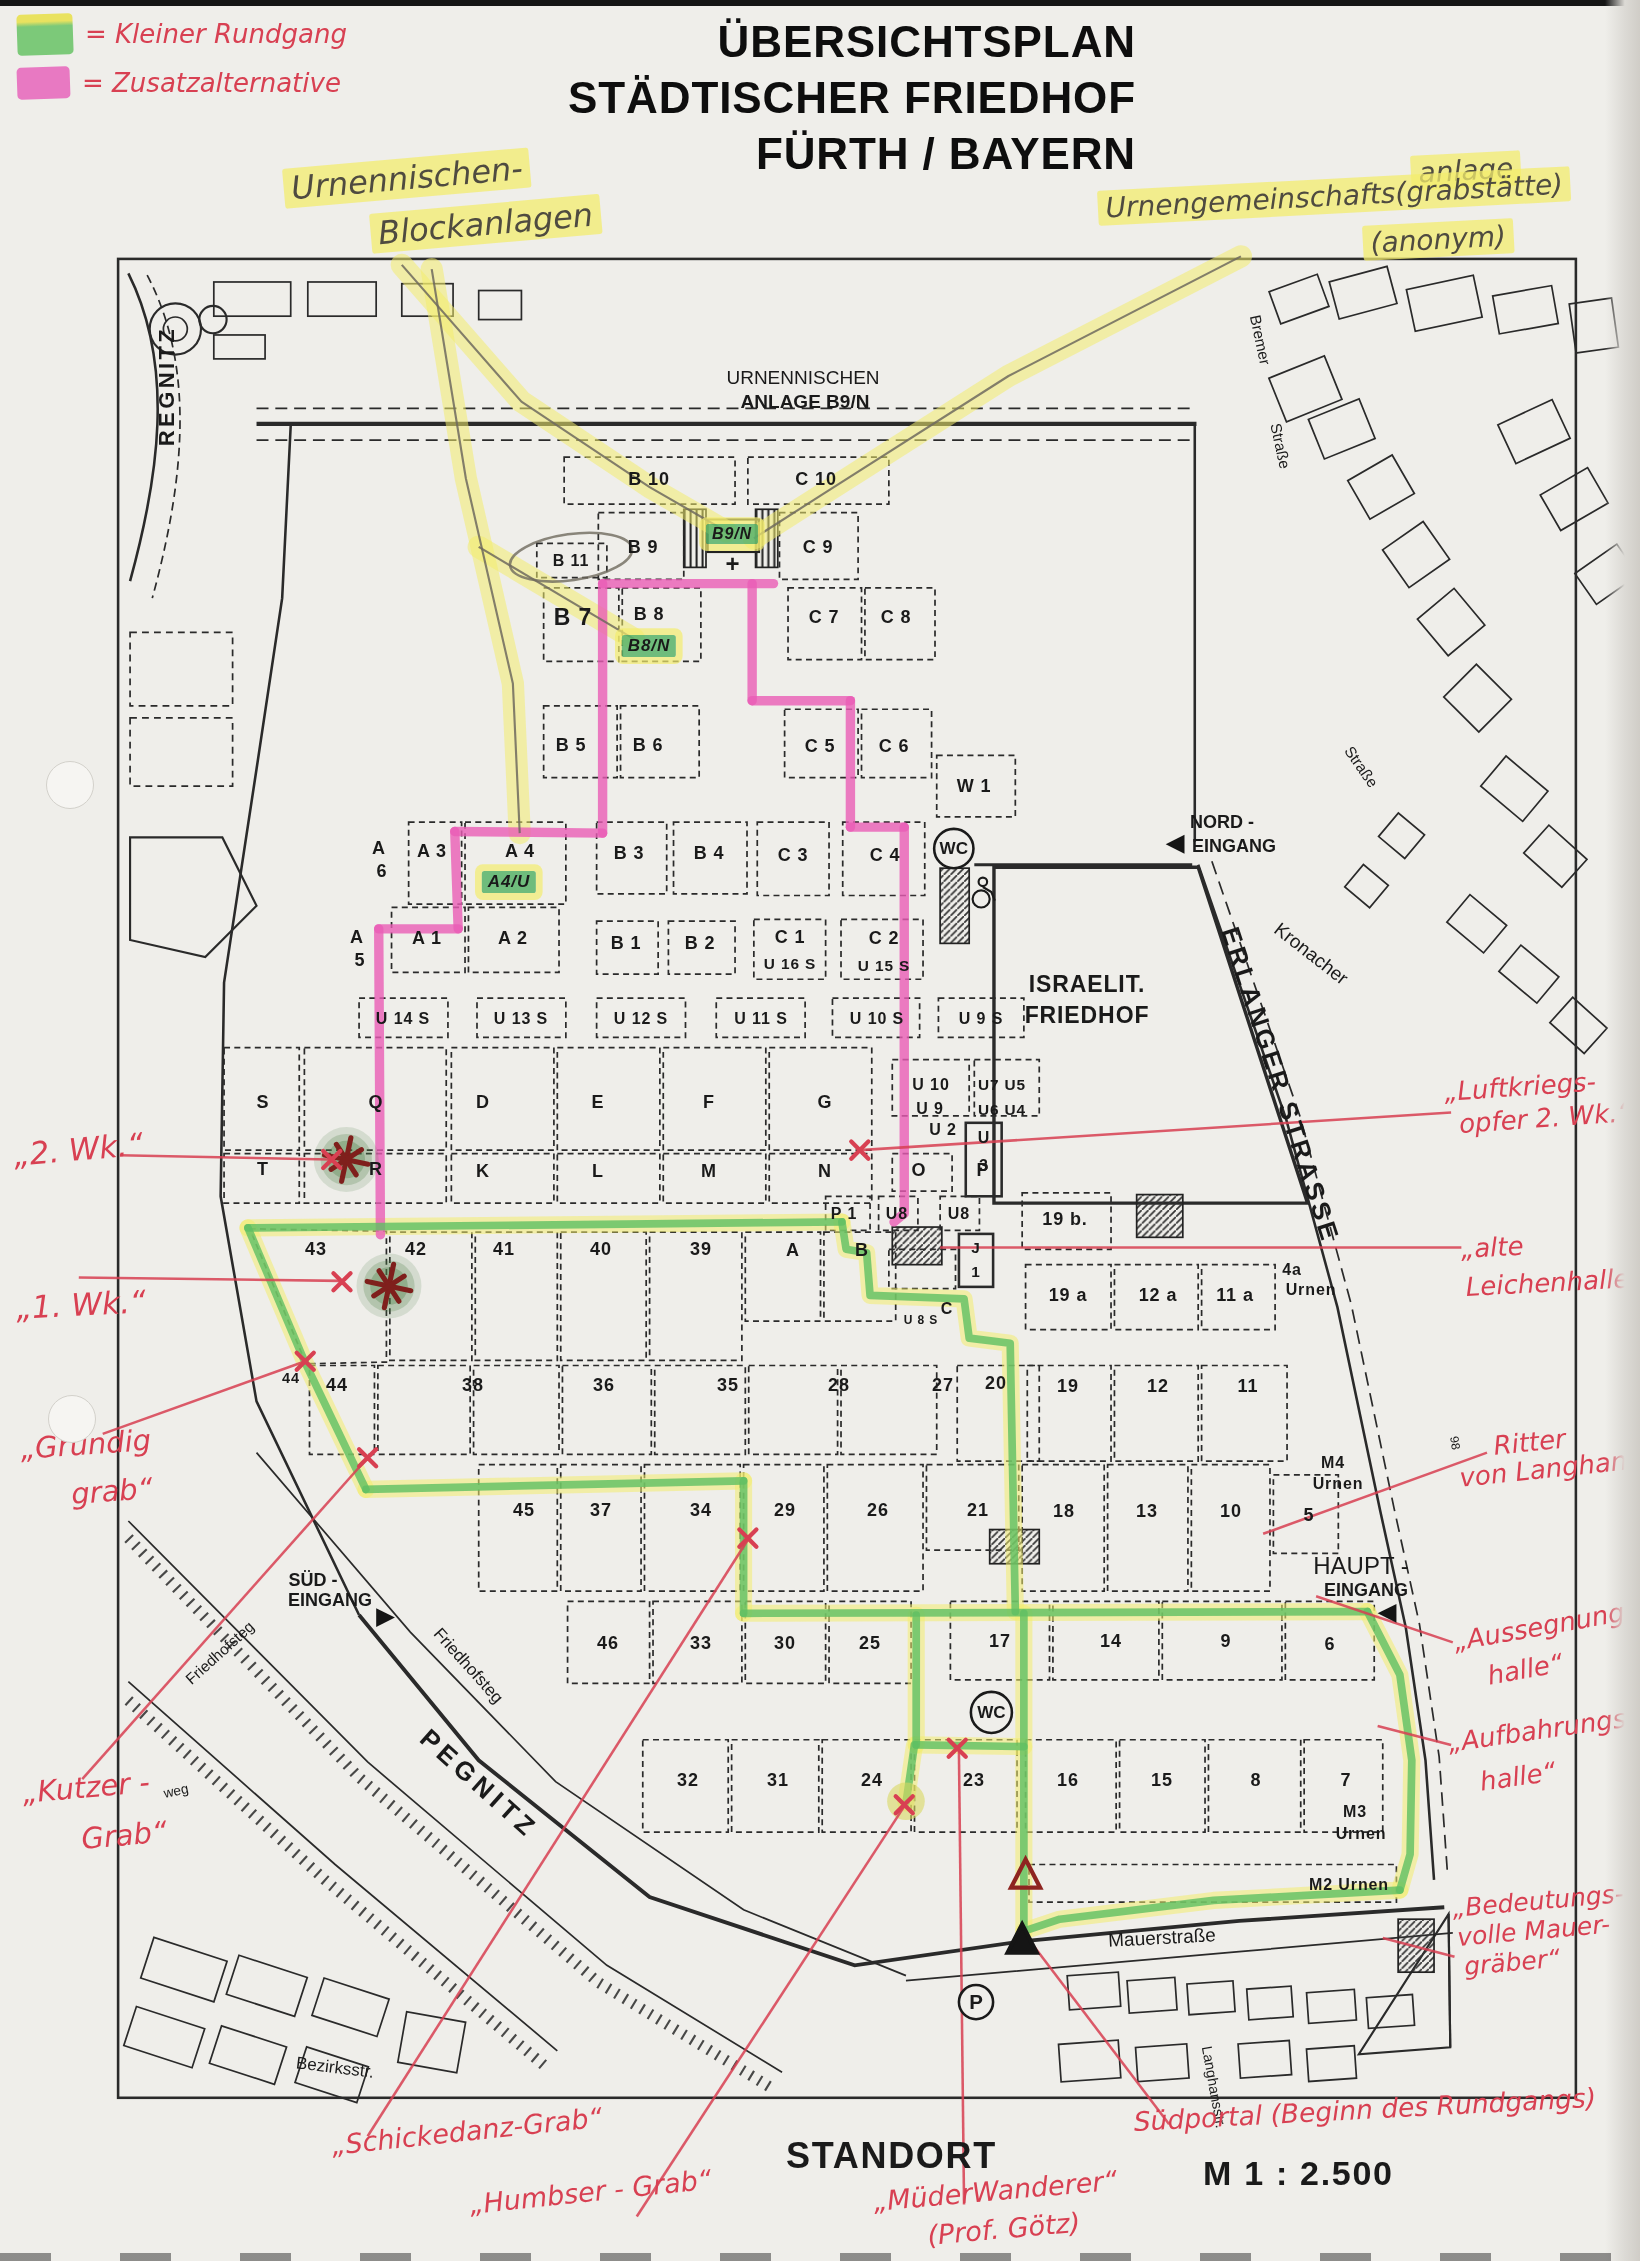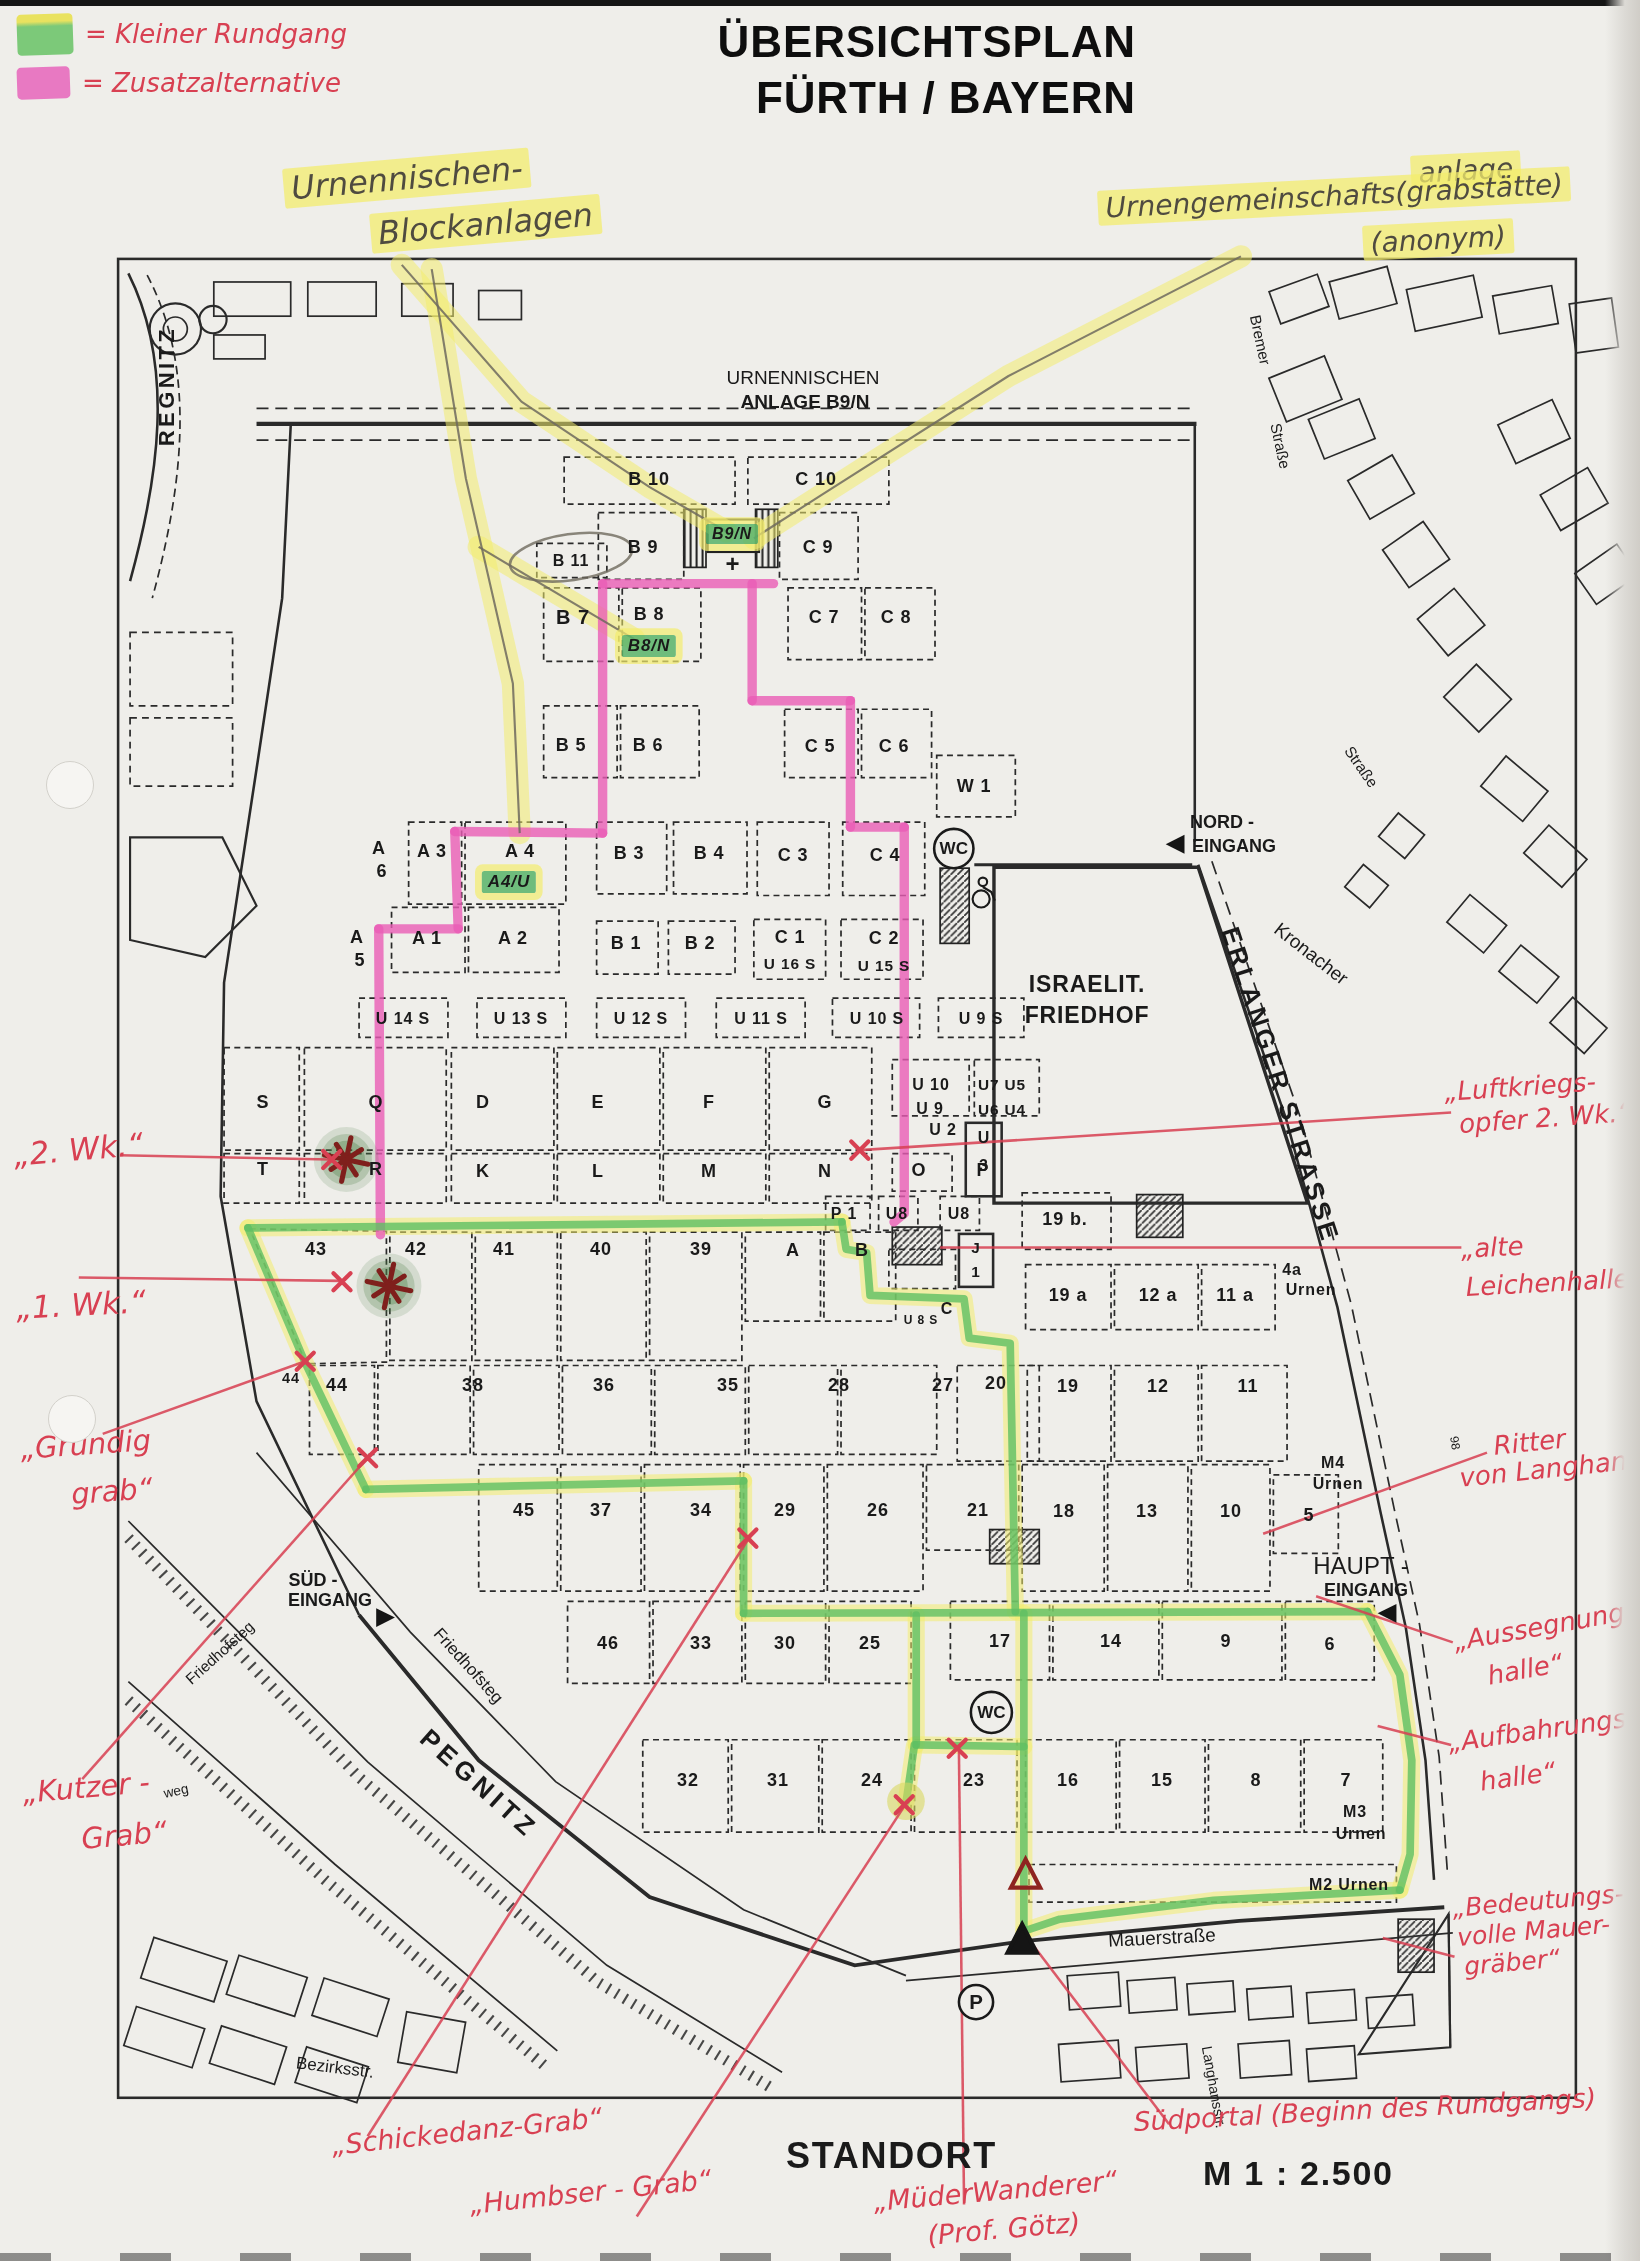--- a/index.html
+++ b/index.html
@@ -387,21 +387,21 @@
   </svg>
 
   <div id="labels">
       <div class="sec" style="left: 649px; top: 479px; font-size: 18px;">B 10</div>
       <div class="sec" style="left: 816px; top: 479px; font-size: 18px;">C 10</div>
       <div class="sec" style="left: 571px; top: 561px; font-size: 16px;">B 11</div>
       <div class="sec" style="left: 643px; top: 547px; font-size: 18px;">B 9</div>
       <div class="sec" style="left: 818px; top: 547px; font-size: 18px;">C 9</div>
       <div class="sec plaque" style="left: 732px; top: 534px; font-size: 16px;">B9/N</div>
       <div class="sec" style="left: 733px; top: 564px; font-size: 24px;">+</div>
-      <div class="sec" style="left: 573px; top: 617px; font-size: 20px; text-align: right;">B 7</div>
+      <div class="sec" style="left: 573px; top: 617px; font-size: 23px; text-align: right;">B 7</div>
       <div class="sec" style="left: 649px; top: 614px; font-size: 18px;">B 8</div>
       <div class="sec plaque" style="left: 649px; top: 646px; font-size: 17px;">B8/N</div>
       <div class="sec" style="left: 824px; top: 617px; font-size: 18px;">C 7</div>
       <div class="sec" style="left: 896px; top: 617px; font-size: 18px;">C 8</div>
       <div class="sec" style="left: 571px; top: 745px; font-size: 18px;">B 5</div>
       <div class="sec" style="left: 648px; top: 745px; font-size: 18px;">B 6</div>
       <div class="sec" style="left: 820px; top: 746px; font-size: 18px;">C 5</div>
       <div class="sec" style="left: 894px; top: 746px; font-size: 18px;">C 6</div>
       <div class="sec" style="left: 974px; top: 786px; font-size: 18px;">W 1</div>
       <div class="sec" style="left: 379px; top: 848px; font-size: 18px;">A</div>
@@ -573,20 +573,21 @@
       <span class="txt"><span>=</span> <span>Kleiner Rundgang</span></span>
     </div>
     <div class="row">
       <span class="sw pink"></span>
       <span class="txt"><span>=</span> <span>Zusatzalternative</span></span>
     </div>
   </div>
 
   <div class="title">
     <div>ÜBERSICHTSPLAN</div>
+    <div>STÄDTISCHER  FRIEDHOF</div>
     <div>FÜRTH / BAYERN</div>
   </div>
 
   <div class="pr" style="left:786px;top:2135px;font-size:36px;font-weight:bold;letter-spacing:1.7px;">STANDORT</div>
   <div class="pr" style="left:1203px;top:2154px;font-size:34px;font-weight:bold;letter-spacing:1.7px;">M    1 : 2.500</div>
 
   <div class="edge-r"></div>
   <div class="edge-b"></div>
 <div class="hole" style="left: 70px; top: 785px;"></div>
     <div class="hole" style="left: 72px; top: 1419px;"></div>

